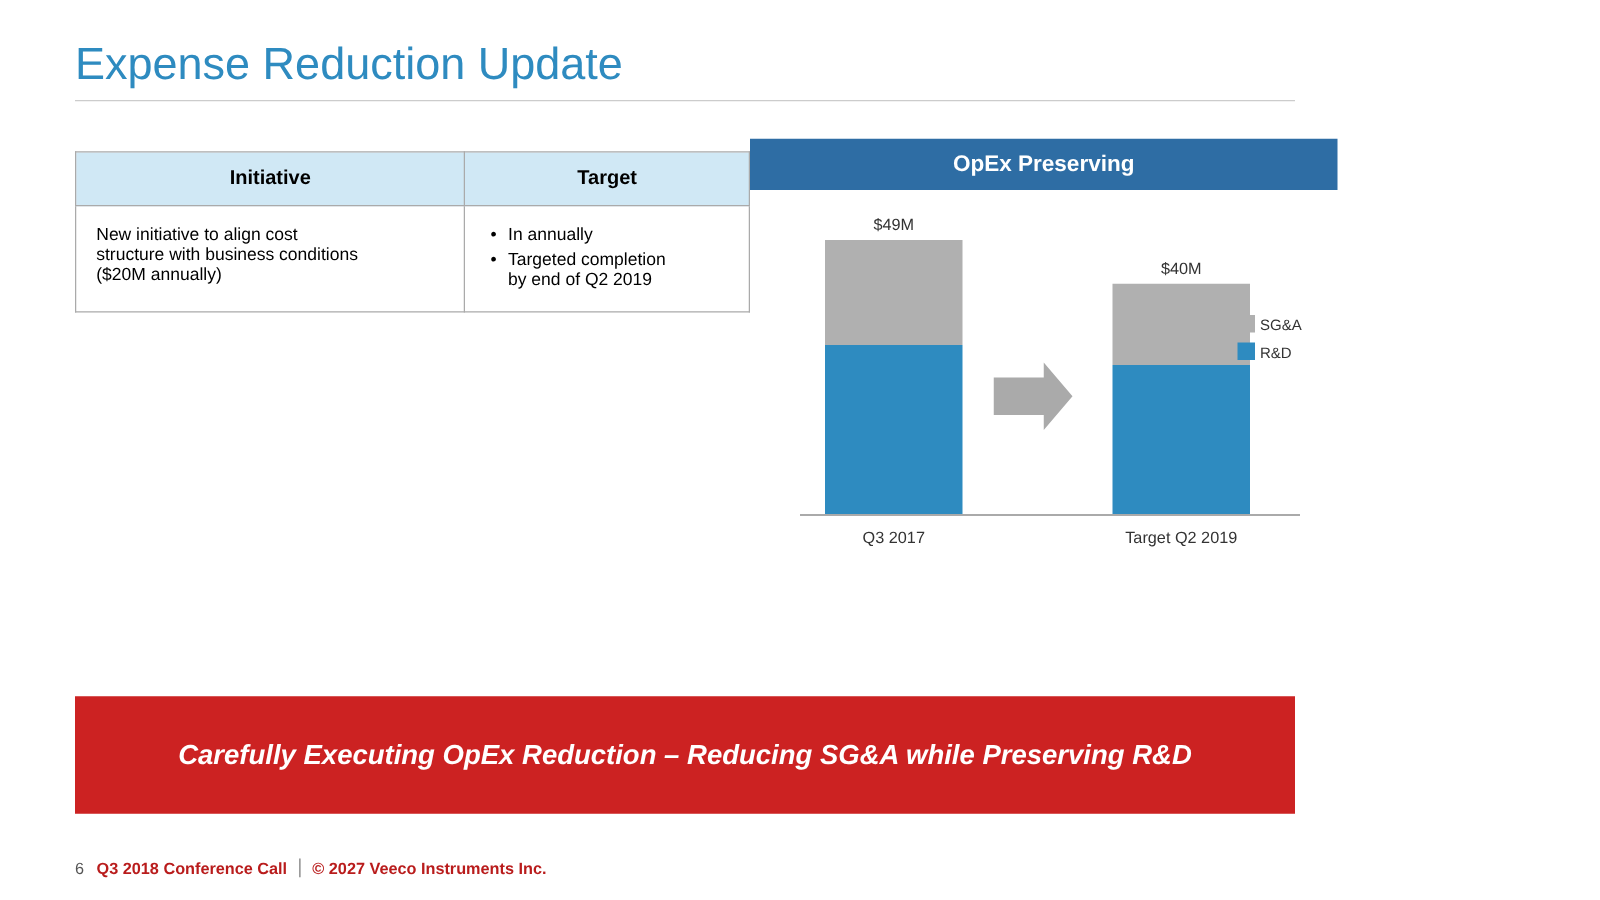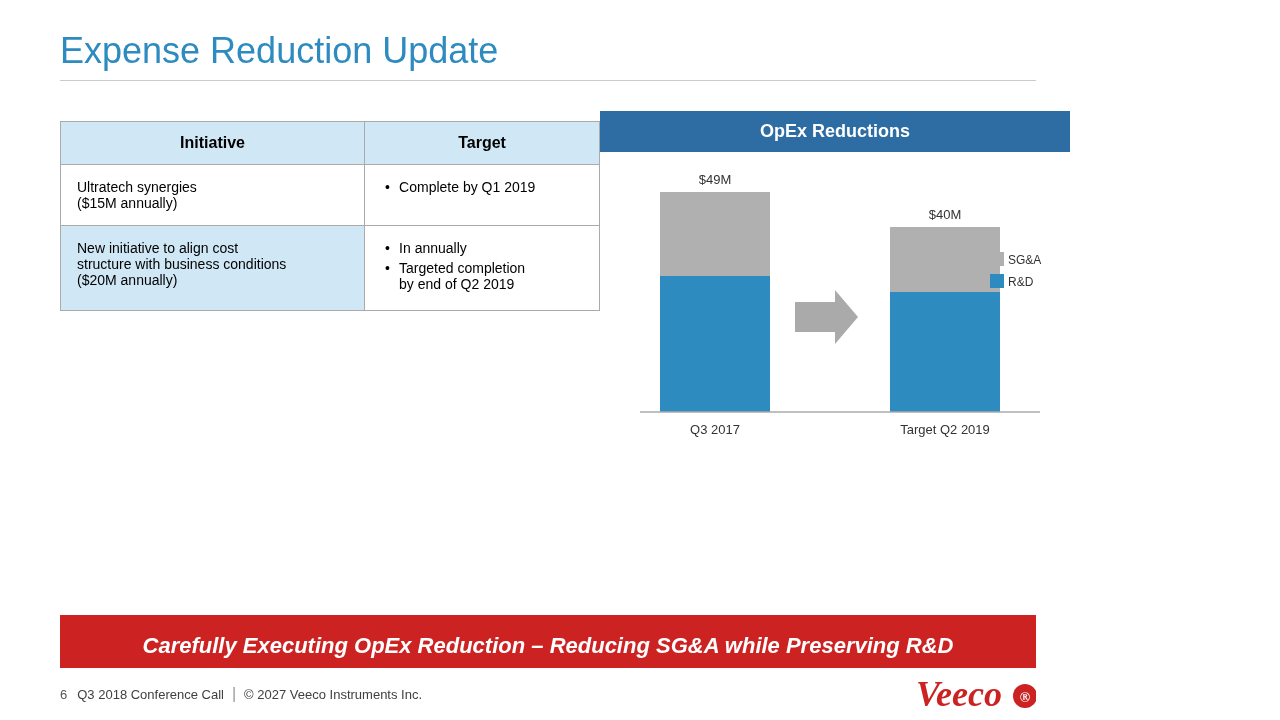--- a/index.html
+++ b/index.html
@@ -103,25 +103,25 @@
       text-align: center;
       font-size: 18px;
       font-weight: bold;
       padding: 10px 20px;
       margin-bottom: 10px;
     }
 
     
     .bottom-banner {
       position: absolute;
-      bottom: 43px;
+      bottom: 69px;
       left: 60px;
       right: 60px;
       background: #cc2222;
-      padding: 18px 30px;
+      padding: 34px 30px;
       text-align: center;
     }
     .bottom-banner-text {
       color: white;
       font-size: 22px;
       font-style: italic;
       font-weight: bold;
     }
 
     
@@ -157,21 +157,22 @@
       margin-right: 10px;
     }
 
     .footer-sep {
       color: #999;
       margin: 0 8px;
     }
 
     .footer-copy {
       font-size: 13px;
-      color: #404040;
+      color: #b91c1c;
+      font-weight: bold;
     }
 
     .veeco-logo {
       margin-left: auto;
       display: flex;
       align-items: center;
     }
 
     .veeco-text {
       font-size: 28px;
@@ -199,43 +200,35 @@
 
     <div class="left-section">
       <table class="initiative-table">
         <thead>
           <tr>
             <th>Initiative</th>
             <th>Target</th>
           </tr>
         </thead>
         <tbody>
-          <tr>
-            <td>Ultratech synergies<br>($15M annually)</td>
-            <td>
-              <ul class="bullet-list">
-                <li>Complete by Q1 2019</li>
-              </ul>
-            </td>
-          </tr>
           <tr>
             <td>New initiative to align cost<br>structure with business conditions<br>($20M annually)</td>
             <td>
               <ul class="bullet-list">
                 <li>In annually</li>
                 <li>Targeted completion<br>by end of Q2 2019</li>
               </ul>
             </td>
           </tr>
         </tbody>
       </table>
     </div>
 
     <div class="right-section">
-      <div class="opex-header">OpEx Reductions</div>
+      <div class="opex-header">OpEx Preserving</div>
 
       
       <svg class="chart-svg" width="470" height="310">
 
         <rect x="60" y="30" width="110" height="84" fill="#b0b0b0"></rect>
 
         <rect x="60" y="114" width="110" height="136" fill="#2e8bc0"></rect>
 
         <text x="115" y="22" text-anchor="middle" font-size="13" fill="#333">$49M</text>
 
@@ -266,25 +259,16 @@
   </div>
 
   <div class="footer-note">Amounts may not calculate precisely due to rounding</div>
 
   <div class="footer">
     <div class="footer-bottom">
       <span class="footer-page">6</span>
       <span class="footer-copy">Q3 2018 Conference Call</span>
       <span class="footer-sep">|</span>
       <span class="footer-copy">© 2027  Veeco Instruments Inc.</span>
-      <div class="veeco-logo">
-        <span class="veeco-text">
-          <svg width="120" height="45" viewBox="0 0 120 45">
-            <text x="0" y="38" font-size="36" font-style="italic" font-weight="bold" font-family="Georgia, serif" fill="#cc2222">Veeco</text>
-            <circle cx="109" cy="28" r="12" fill="#cc2222"></circle>
-            <text x="109" y="34" text-anchor="middle" font-size="14" fill="white" font-weight="bold">®</text>
-          </svg>
-        </span>
-      </div>
     </div>
   </div>
 
 </div>
 
 </body></html>

